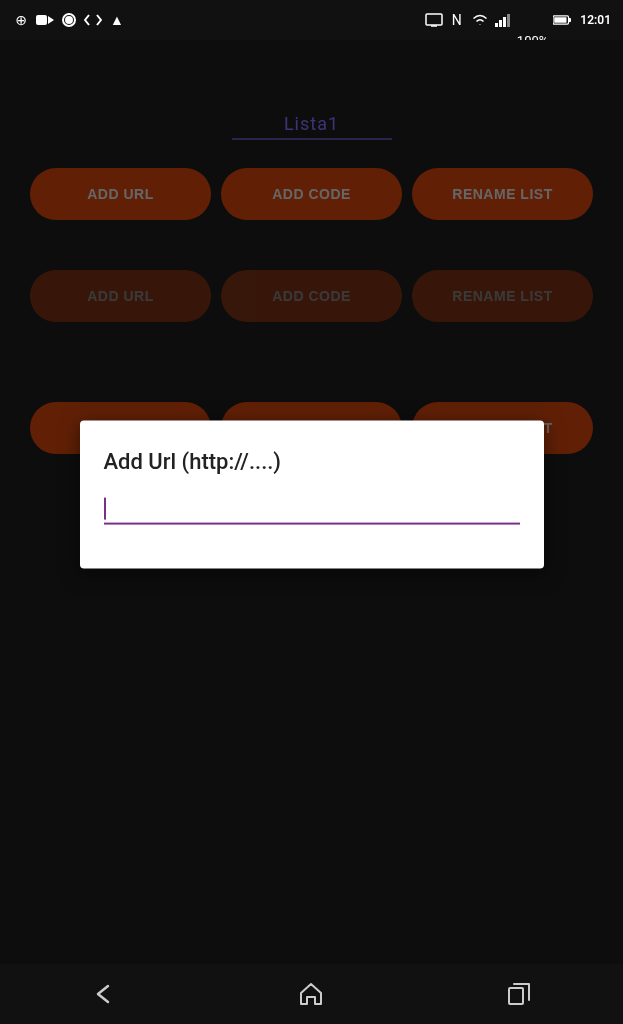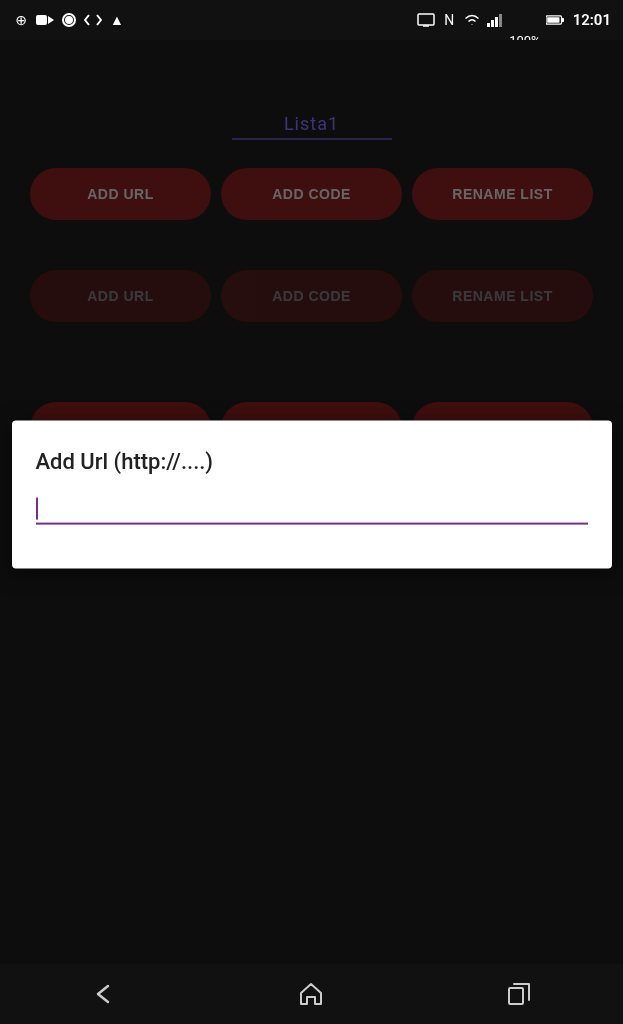--- a/index.html
+++ b/index.html
@@ -90,21 +90,21 @@
 
     .button-row {
       display: flex;
       justify-content: space-around;
       align-items: center;
       padding: 10px 20px;
       gap: 10px;
     }
 
     .action-btn {
-      background: #7f1d1d;
+      background: #c2410c;
       color: #ccc;
       border: none;
       border-radius: 30px;
       padding: 18px 22px;
       font-size: 14px;
       font-weight: 600;
       letter-spacing: 0.5px;
       flex: 1;
       cursor: pointer;
       text-align: center;
@@ -123,21 +123,21 @@
 
     
     .dialog {
       position: absolute;
       top: 50%;
       left: 50%;
       transform: translate(-50%, -55%);
       background: #fff;
       border-radius: 4px;
       padding: 28px 24px 20px;
-      width: 600px;
+      width: 464px;
       z-index: 20;
       box-shadow: 0 4px 20px rgba(0,0,0,0.5);
     }
 
     .dialog-title {
       font-size: 22px;
       font-weight: 500;
       color: #222;
       margin-bottom: 20px;
     }
@@ -266,21 +266,21 @@
         </svg>
     </span>
     <span style="color:#fff;font-size:13px;margin-top:41px;">100%</span>
     <span class="status-icon">
       <svg width="22" height="12" viewBox="0 0 22 12" fill="none" stroke="white" stroke-width="1.5">
           <rect x="0" y="1" width="19" height="10" rx="1.5"></rect>
           <rect x="19" y="3.5" width="3" height="5" rx="1" fill="white" stroke="none"></rect>
           <rect x="1.5" y="2.5" width="15" height="7" rx="0.5" fill="white" stroke="none"></rect>
         </svg>
     </span>
-    <span style="color:#fff;font-size:15px;font-weight:600;margin-left:4px;">12:01</span>
+    <span style="color:#fff;font-size:12px;font-weight:600;margin-left:4px;">12:01</span>
   </div>
 </div>
 
 <div class="main-content">
   <div class="sections-wrapper">
 
     <div class="list-section">
       <div class="list-title-row">
         <span class="list-title">Lista1</span>
         <div class="list-title-underline"></div>

